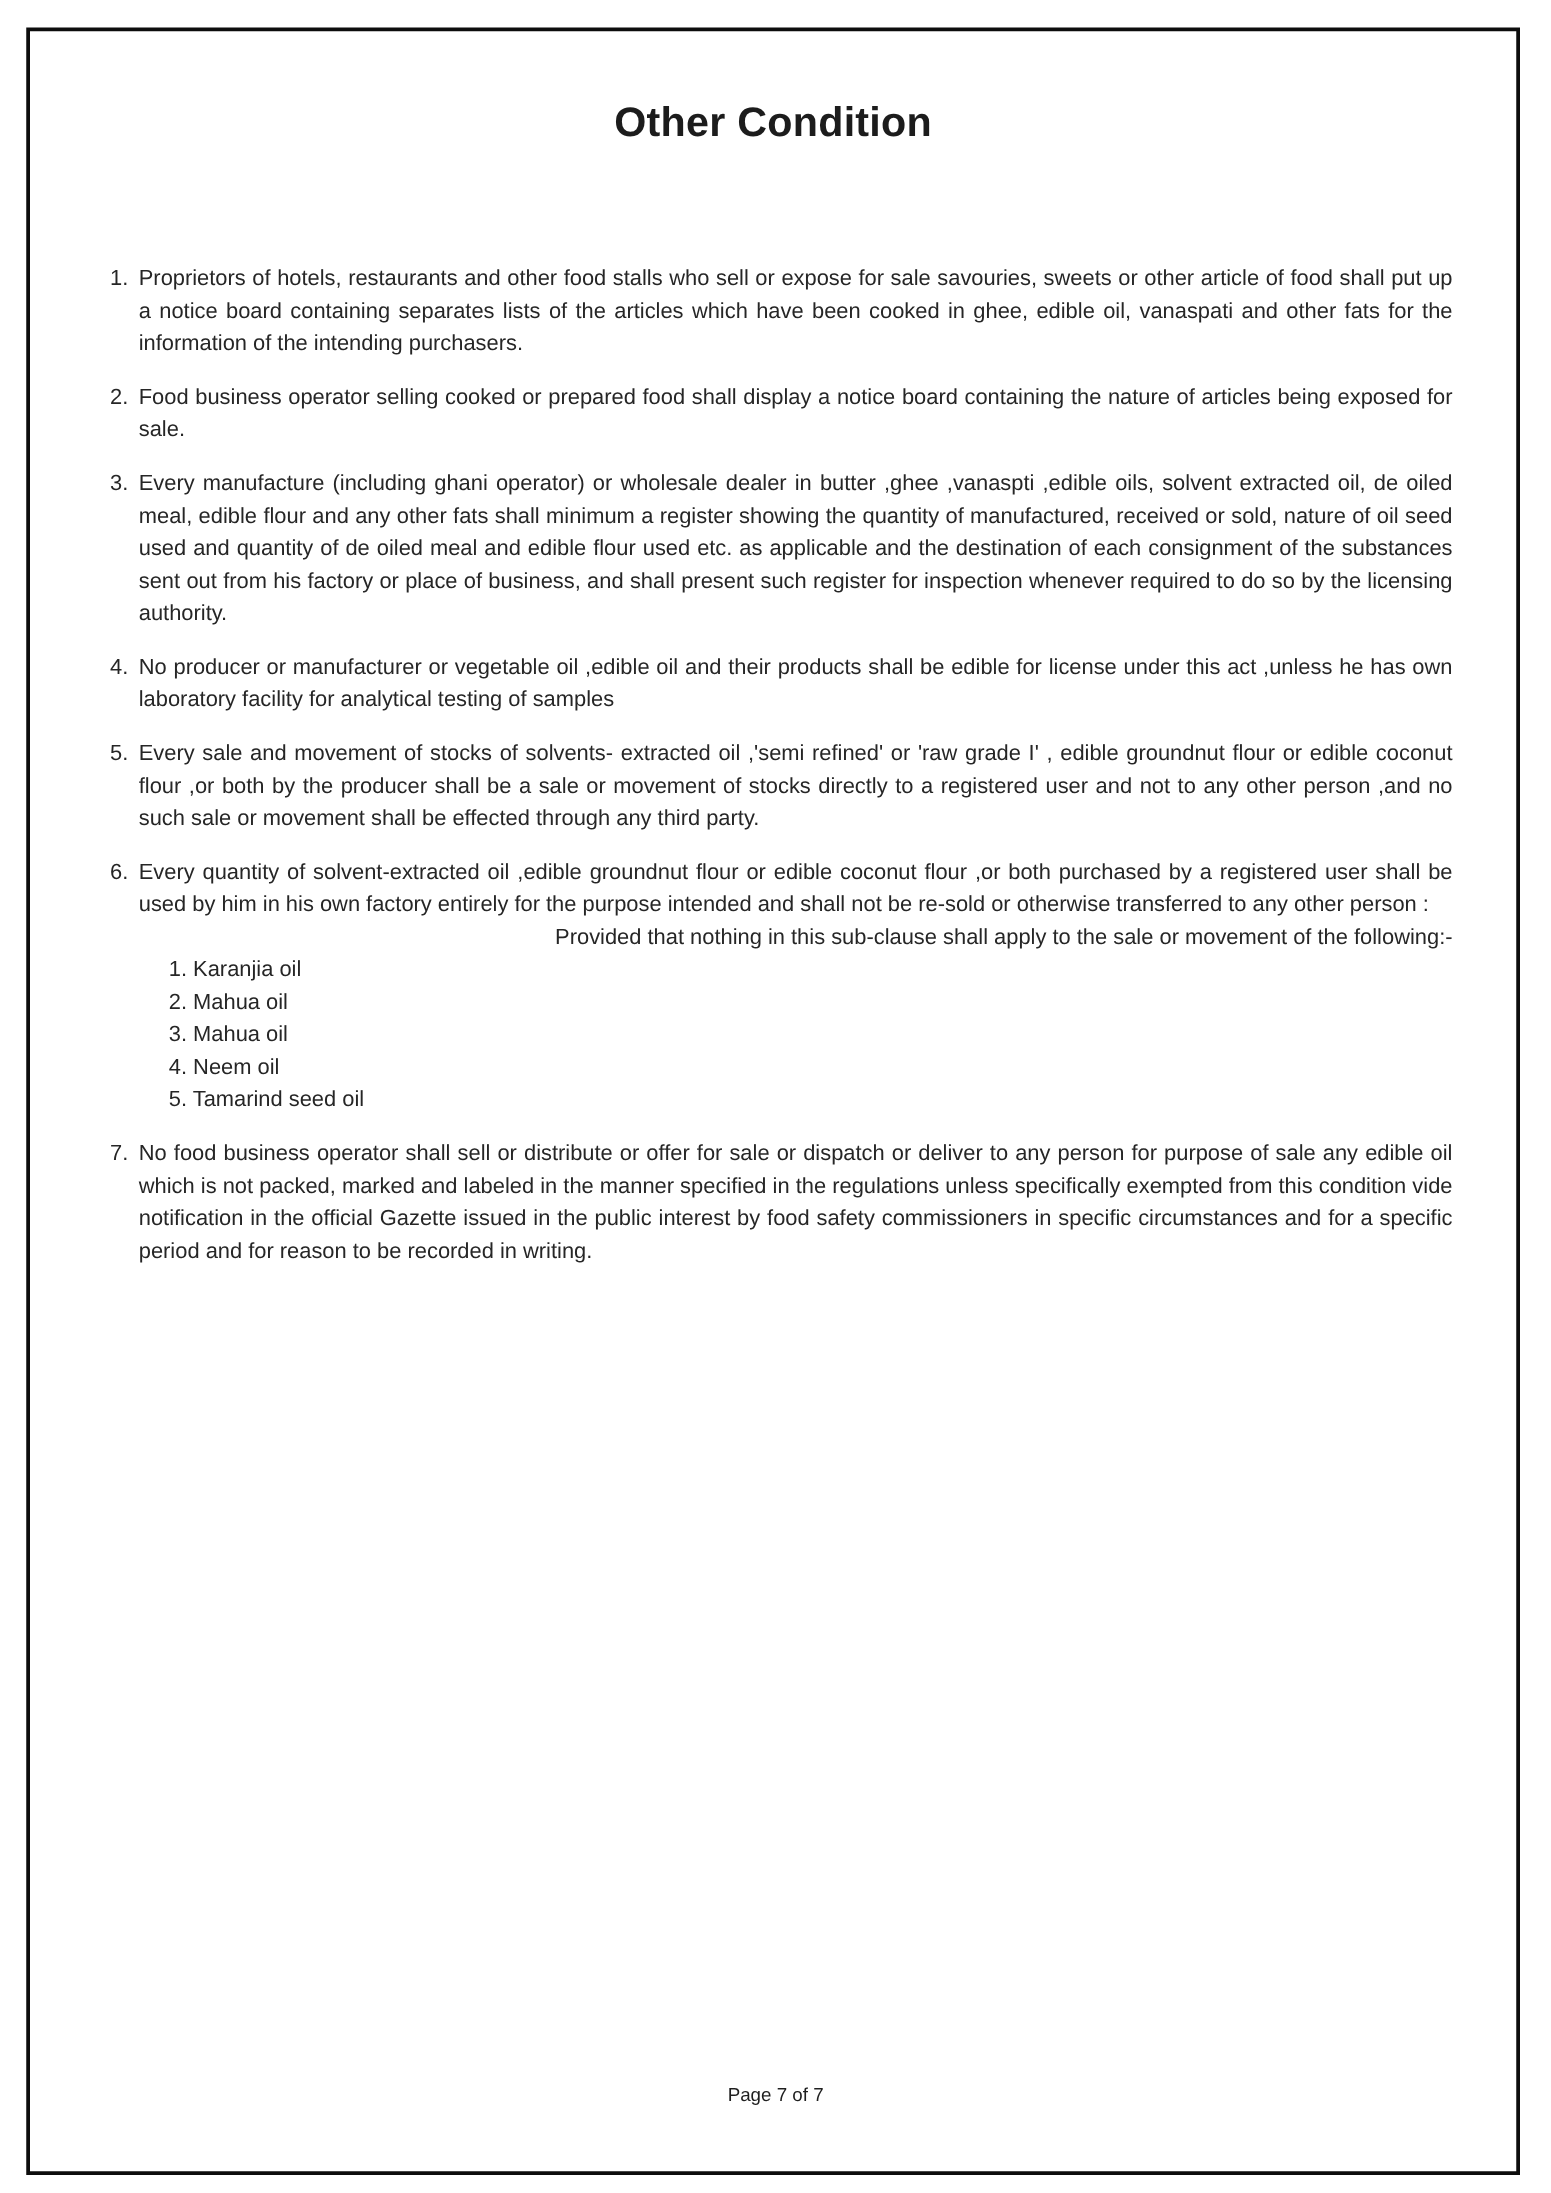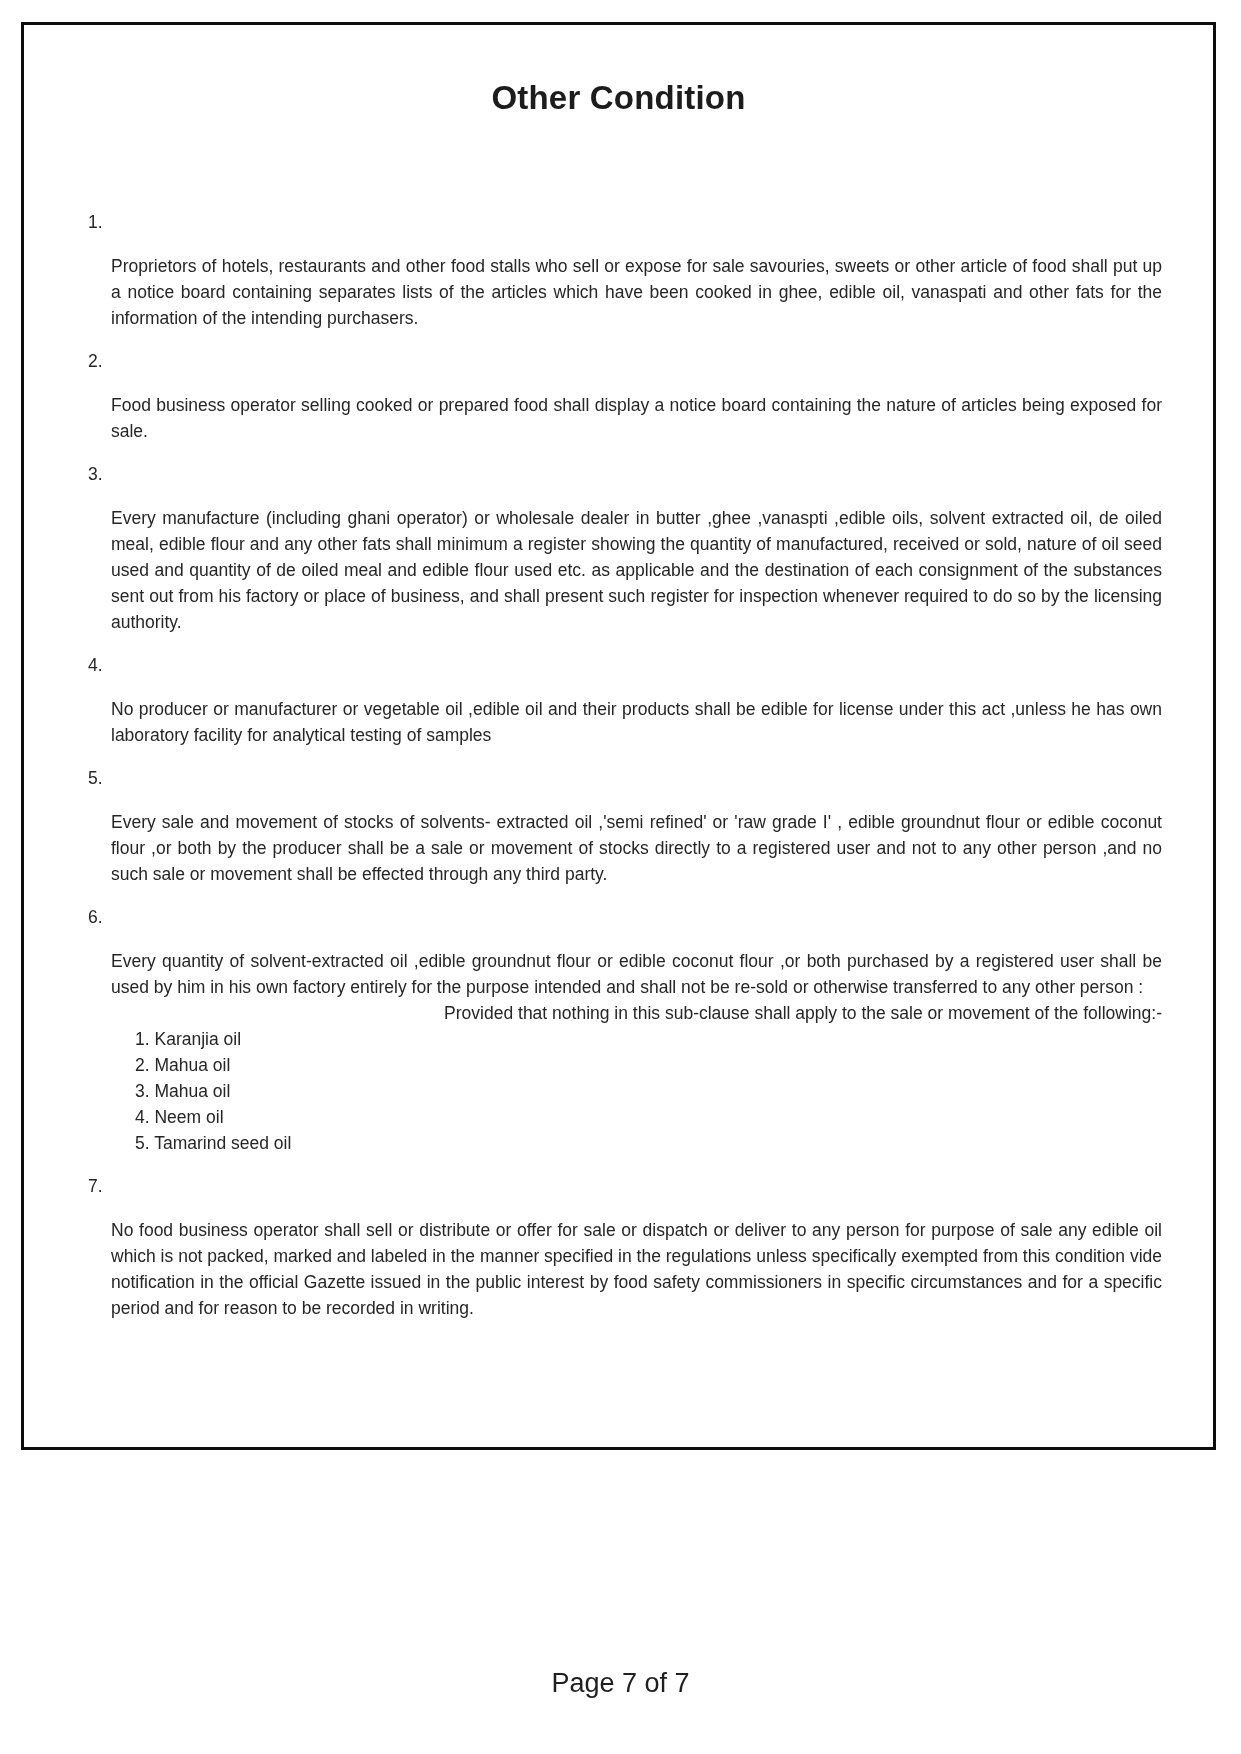--- a/index.html
+++ b/index.html
@@ -13,21 +13,21 @@
     position: relative;
     overflow: hidden;
     font-family: "Liberation Sans", "DejaVu Sans", sans-serif;
     color: #262626;
   }
   .page-frame {
     position: absolute;
     left: 21px;
     top: 22px;
     width: 1195px;   
-    height: 1428px;  
+    height: 1718px;  
     border: 3px solid #0d0d0d;
     background: #ffffff;
     box-sizing: border-box;
   }
   .doc-title {
     margin-top: 50px;
     text-align: center;
     font-size: 33px;
     line-height: 46px;
     font-weight: 700;
@@ -51,42 +51,41 @@
     width: 23px;
     text-align: left;
     white-space: nowrap;
   }
   .condition-body {
     flex: 1 1 auto;
     min-width: 0;
   }
   .condition-text {
     text-align: justify;
-    margin-top: 44px;
   }
   .proviso-line {
     text-align: right;
   }
   .sub-list {
     text-align: left;
     margin-left: 24px;
   }
   .sub-item {
     white-space: nowrap;
   }
   .sub-num {
     display: inline;
   }
   .page-footer {
     position: absolute;
     left: 0;
     top: 1668px;
     width: 100%;
     text-align: center;
-    font-size: 27px;
+    font-size: 15px;
     color: #1f1f1f;
   }
 </style>
 </head>
 <body>
 
 <div class="page-frame">
 
   <div class="doc-title">Other Condition</div>
 

